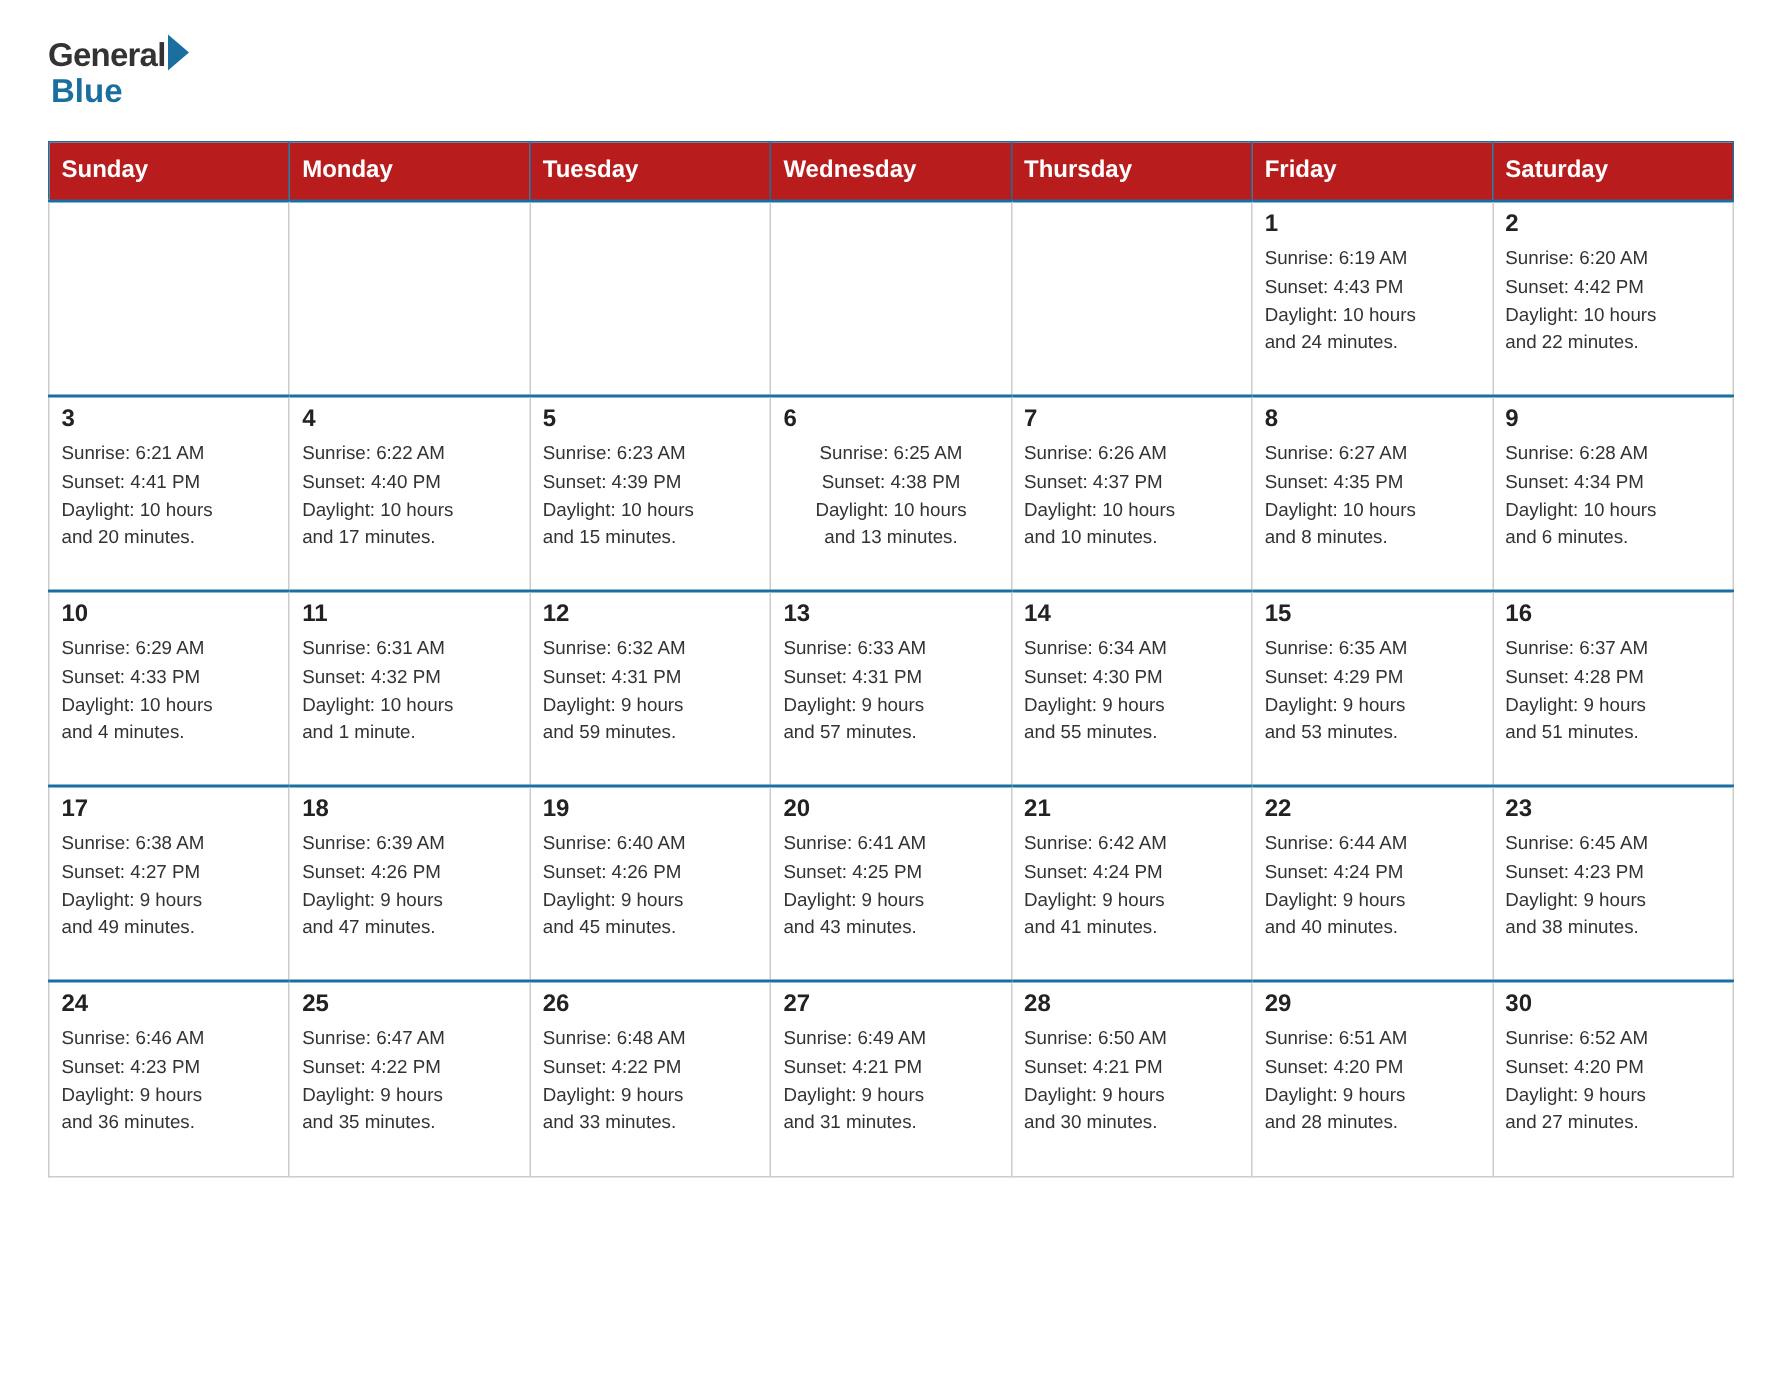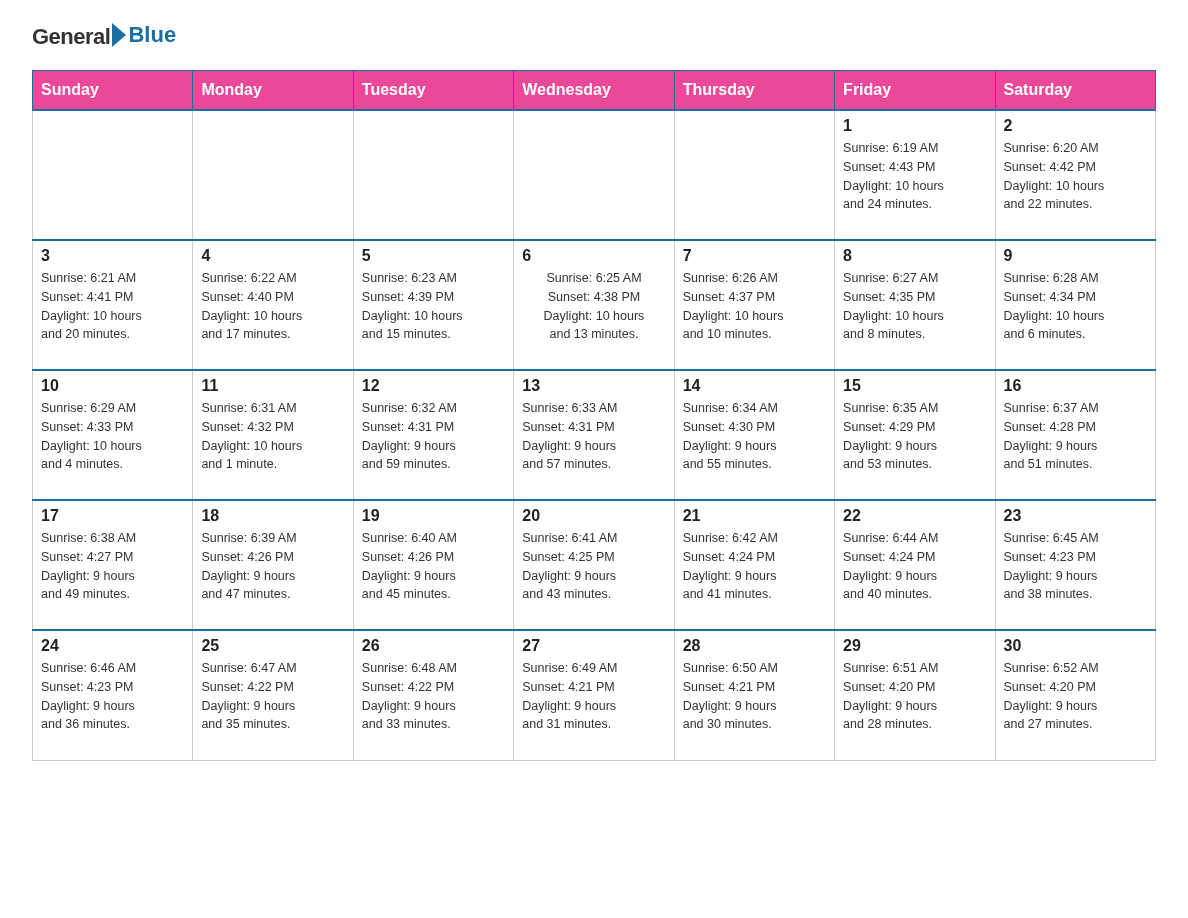--- a/index.html
+++ b/index.html
@@ -11,20 +11,21 @@
       min-height: 918px;
     }
     .header-area {
       display: flex;
       justify-content: space-between;
       align-items: flex-start;
       margin-bottom: 20px;
     }
     .logo {
       display: flex;
+      flex-direction: column;
       align-items: flex-start;
     }
     .logo-top {
       display: flex;
       align-items: center;
     }
     .logo-general {
       font-size: 22px;
       font-weight: bold;
       color: #333;
@@ -59,21 +60,21 @@
       font-size: 22px;
       color: #444;
       margin-top: 4px;
     }
     .calendar-table {
       width: 100%;
       border-collapse: collapse;
       border: 1.5px solid #1a6fa0;
     }
     .calendar-table th {
-      background-color: #ec4899;
+      background-color: #b91c1c;
       color: #fff;
       font-size: 16px;
       font-weight: bold;
       padding: 10px 8px;
       text-align: left;
       border: 1px solid #1a6fa0;
     }
     .calendar-table td {
       border: 1px solid #ccc;
       vertical-align: top;

